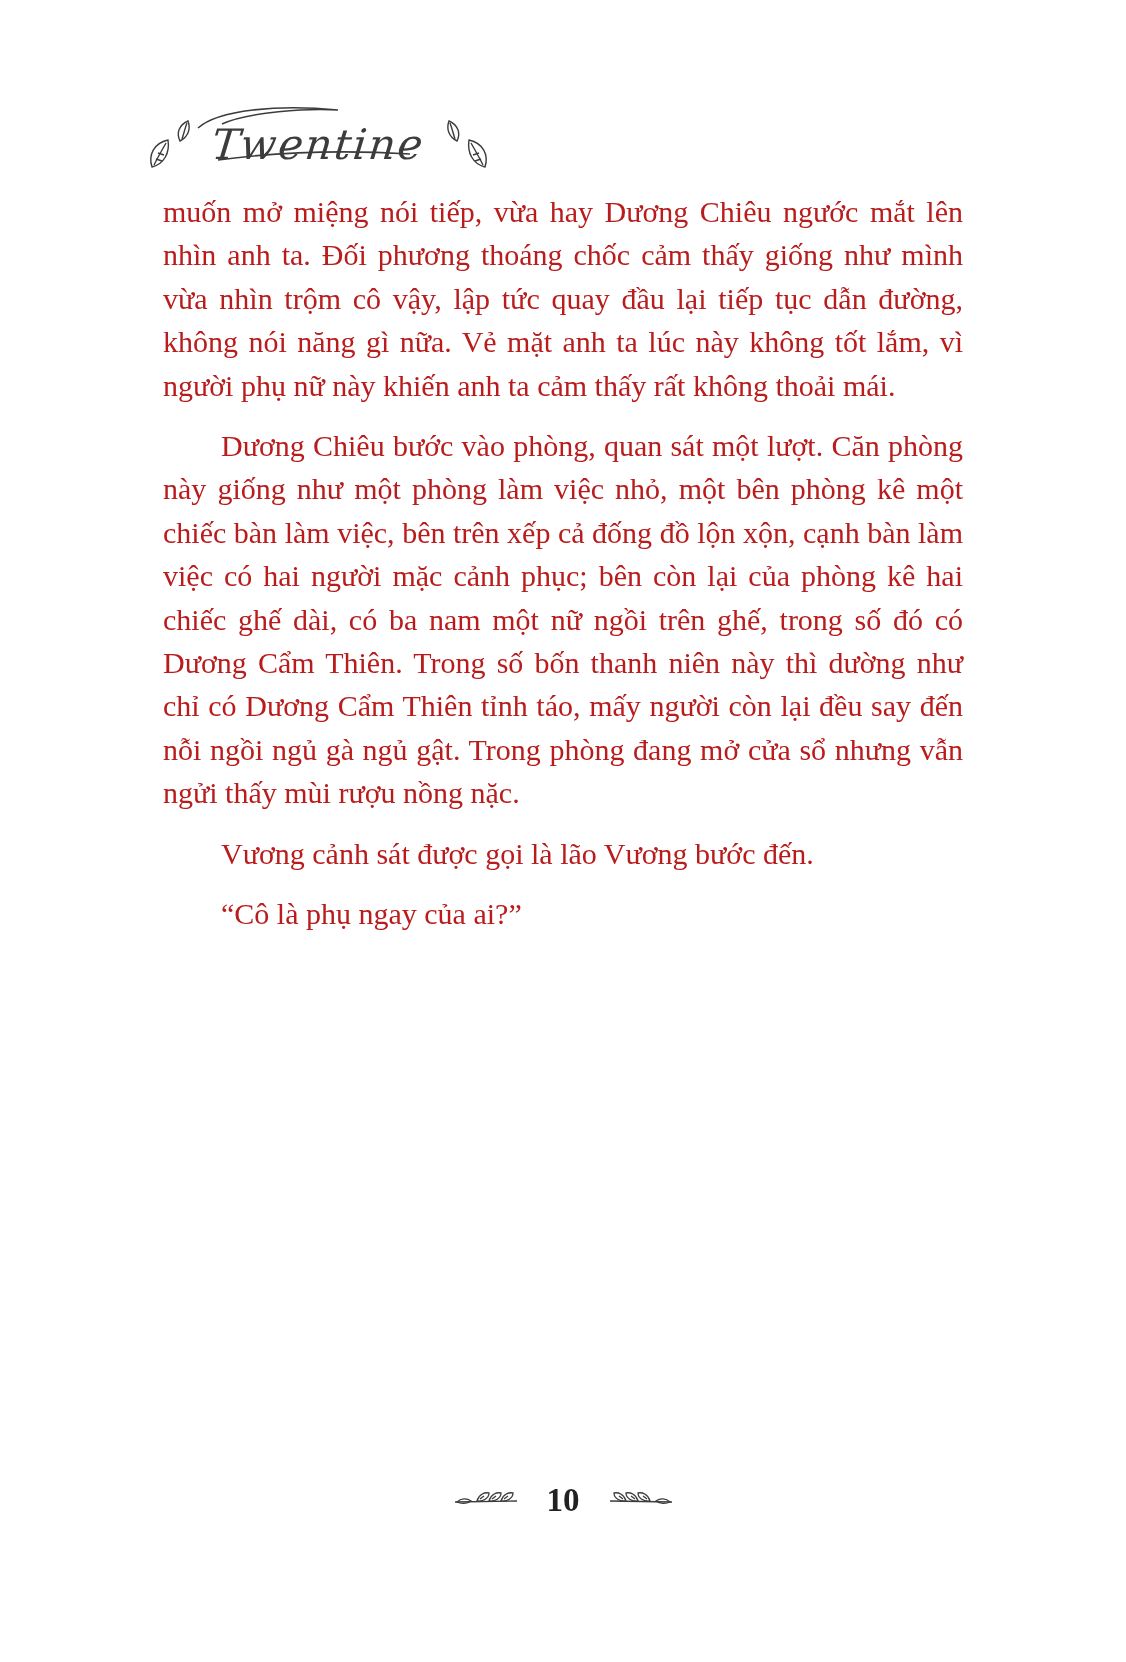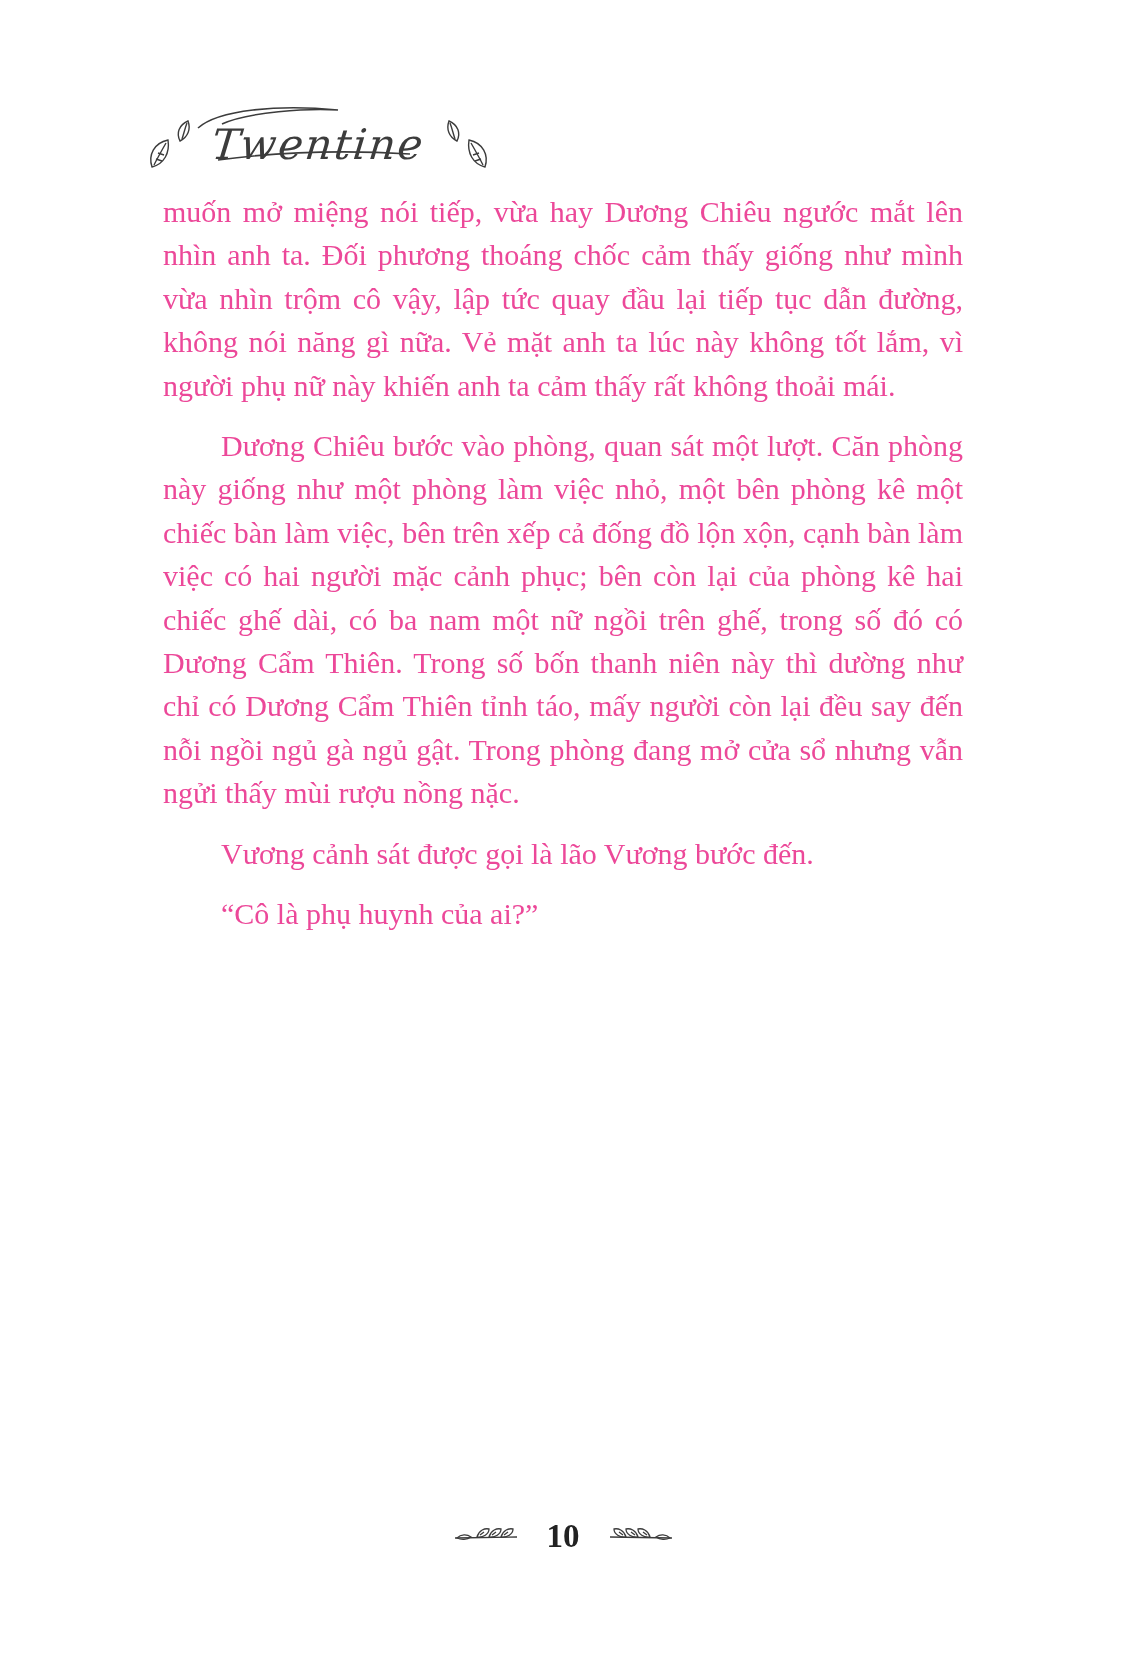--- a/index.html
+++ b/index.html
@@ -51,35 +51,35 @@
 
   
   .body-text {
     position: absolute;
     left: 163px;
     top: 190px;
     width: 800px;
     font-size: 30px;
     line-height: 43.4px;
     text-align: justify;
-    color: #ec4899;
+    color: #b91c1c;
   }
   .body-text p {
     margin: 0 0 17px 0;
     padding: 0;
   }
   .body-text p.indent {
     text-indent: 58px;
   }
 
   
   .footer {
     position: absolute;
     left: 0;
-    top: 1520px;
+    top: 1484px;
     width: 100%;
     display: flex;
     justify-content: center;
     align-items: center;
     gap: 28px;
   }
   .page-number {
     font-family: "Liberation Serif", serif;
     font-weight: bold;
     font-size: 33px;
@@ -121,21 +121,21 @@
         <path d="M36 22 C38 16, 39 11, 41 6"></path>
       </svg>
     </span>
   </div>
 
   <main class="body-text">
     <div id="paragraphs">
         <p class="">muốn mở miệng nói tiếp, vừa hay Dương Chiêu ngước mắt lên nhìn anh ta. Đối phương thoáng chốc cảm thấy giống như mình vừa nhìn trộm cô vậy, lập tức quay đầu lại tiếp tục dẫn đường, không nói năng gì nữa. Vẻ mặt anh ta lúc này không tốt lắm, vì người phụ nữ này khiến anh ta cảm thấy rất không thoải mái.</p>
         <p class="indent">Dương Chiêu bước vào phòng, quan sát một lượt. Căn phòng này giống như một phòng làm việc nhỏ, một bên phòng kê một chiếc bàn làm việc, bên trên xếp cả đống đồ lộn xộn, cạnh bàn làm việc có hai người mặc cảnh phục; bên còn lại của phòng kê hai chiếc ghế dài, có ba nam một nữ ngồi trên ghế, trong số đó có Dương Cẩm Thiên. Trong số bốn thanh niên này thì dường như chỉ có Dương Cẩm Thiên tỉnh táo, mấy người còn lại đều say đến nỗi ngồi ngủ gà ngủ gật. Trong phòng đang mở cửa sổ nhưng vẫn ngửi thấy mùi rượu nồng nặc.</p>
         <p class="indent">Vương cảnh sát được gọi là lão Vương bước đến.</p>
-        <p class="indent">“Cô là phụ huynh của ai?”</p>
+        <p class="indent">“Cô là phụ ngay của ai?”</p>
       </div>
   </main>
 
   <div class="footer">
     <span class="vine">
       <svg width="66" height="24" viewBox="0 0 66 24" fill="none" stroke="#3c3c3c" stroke-width="1.3">
         <path d="M2 13 L64 12"></path>
         <path d="M4 13 C8 9, 14 9, 18 12 C14 15, 8 15, 4 13 Z"></path>
         <path d="M24 12 C26 5, 32 3, 36 4 C36 9, 30 13, 24 12 Z"></path>
         <path d="M36 12 C38 5, 44 3, 48 4 C48 9, 42 13, 36 12 Z"></path>

